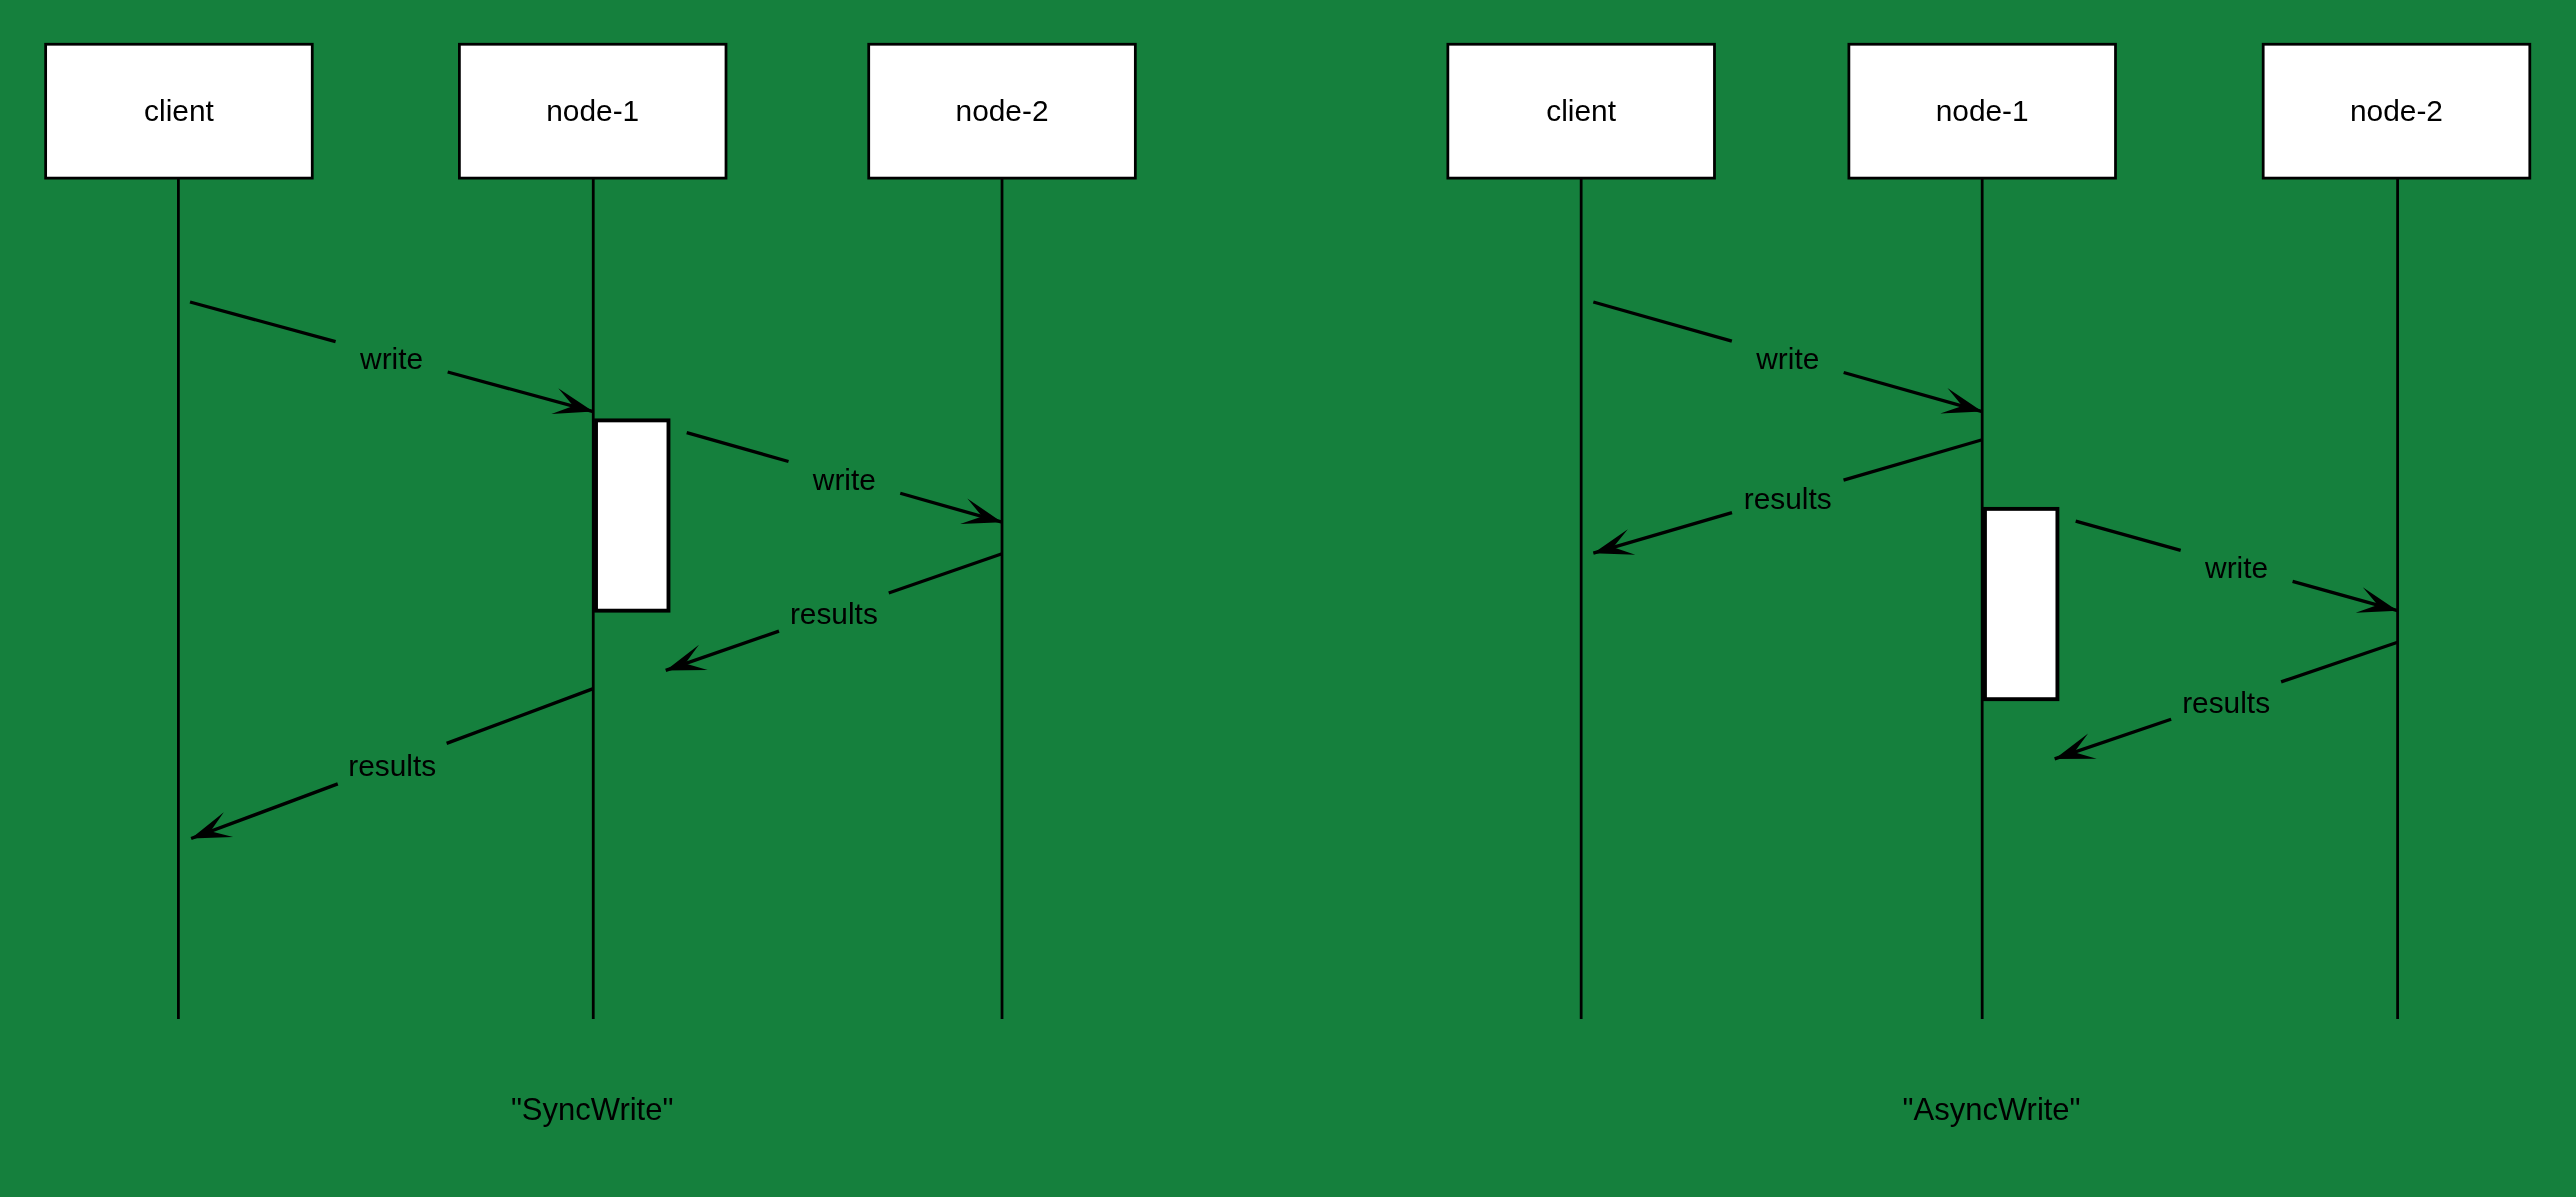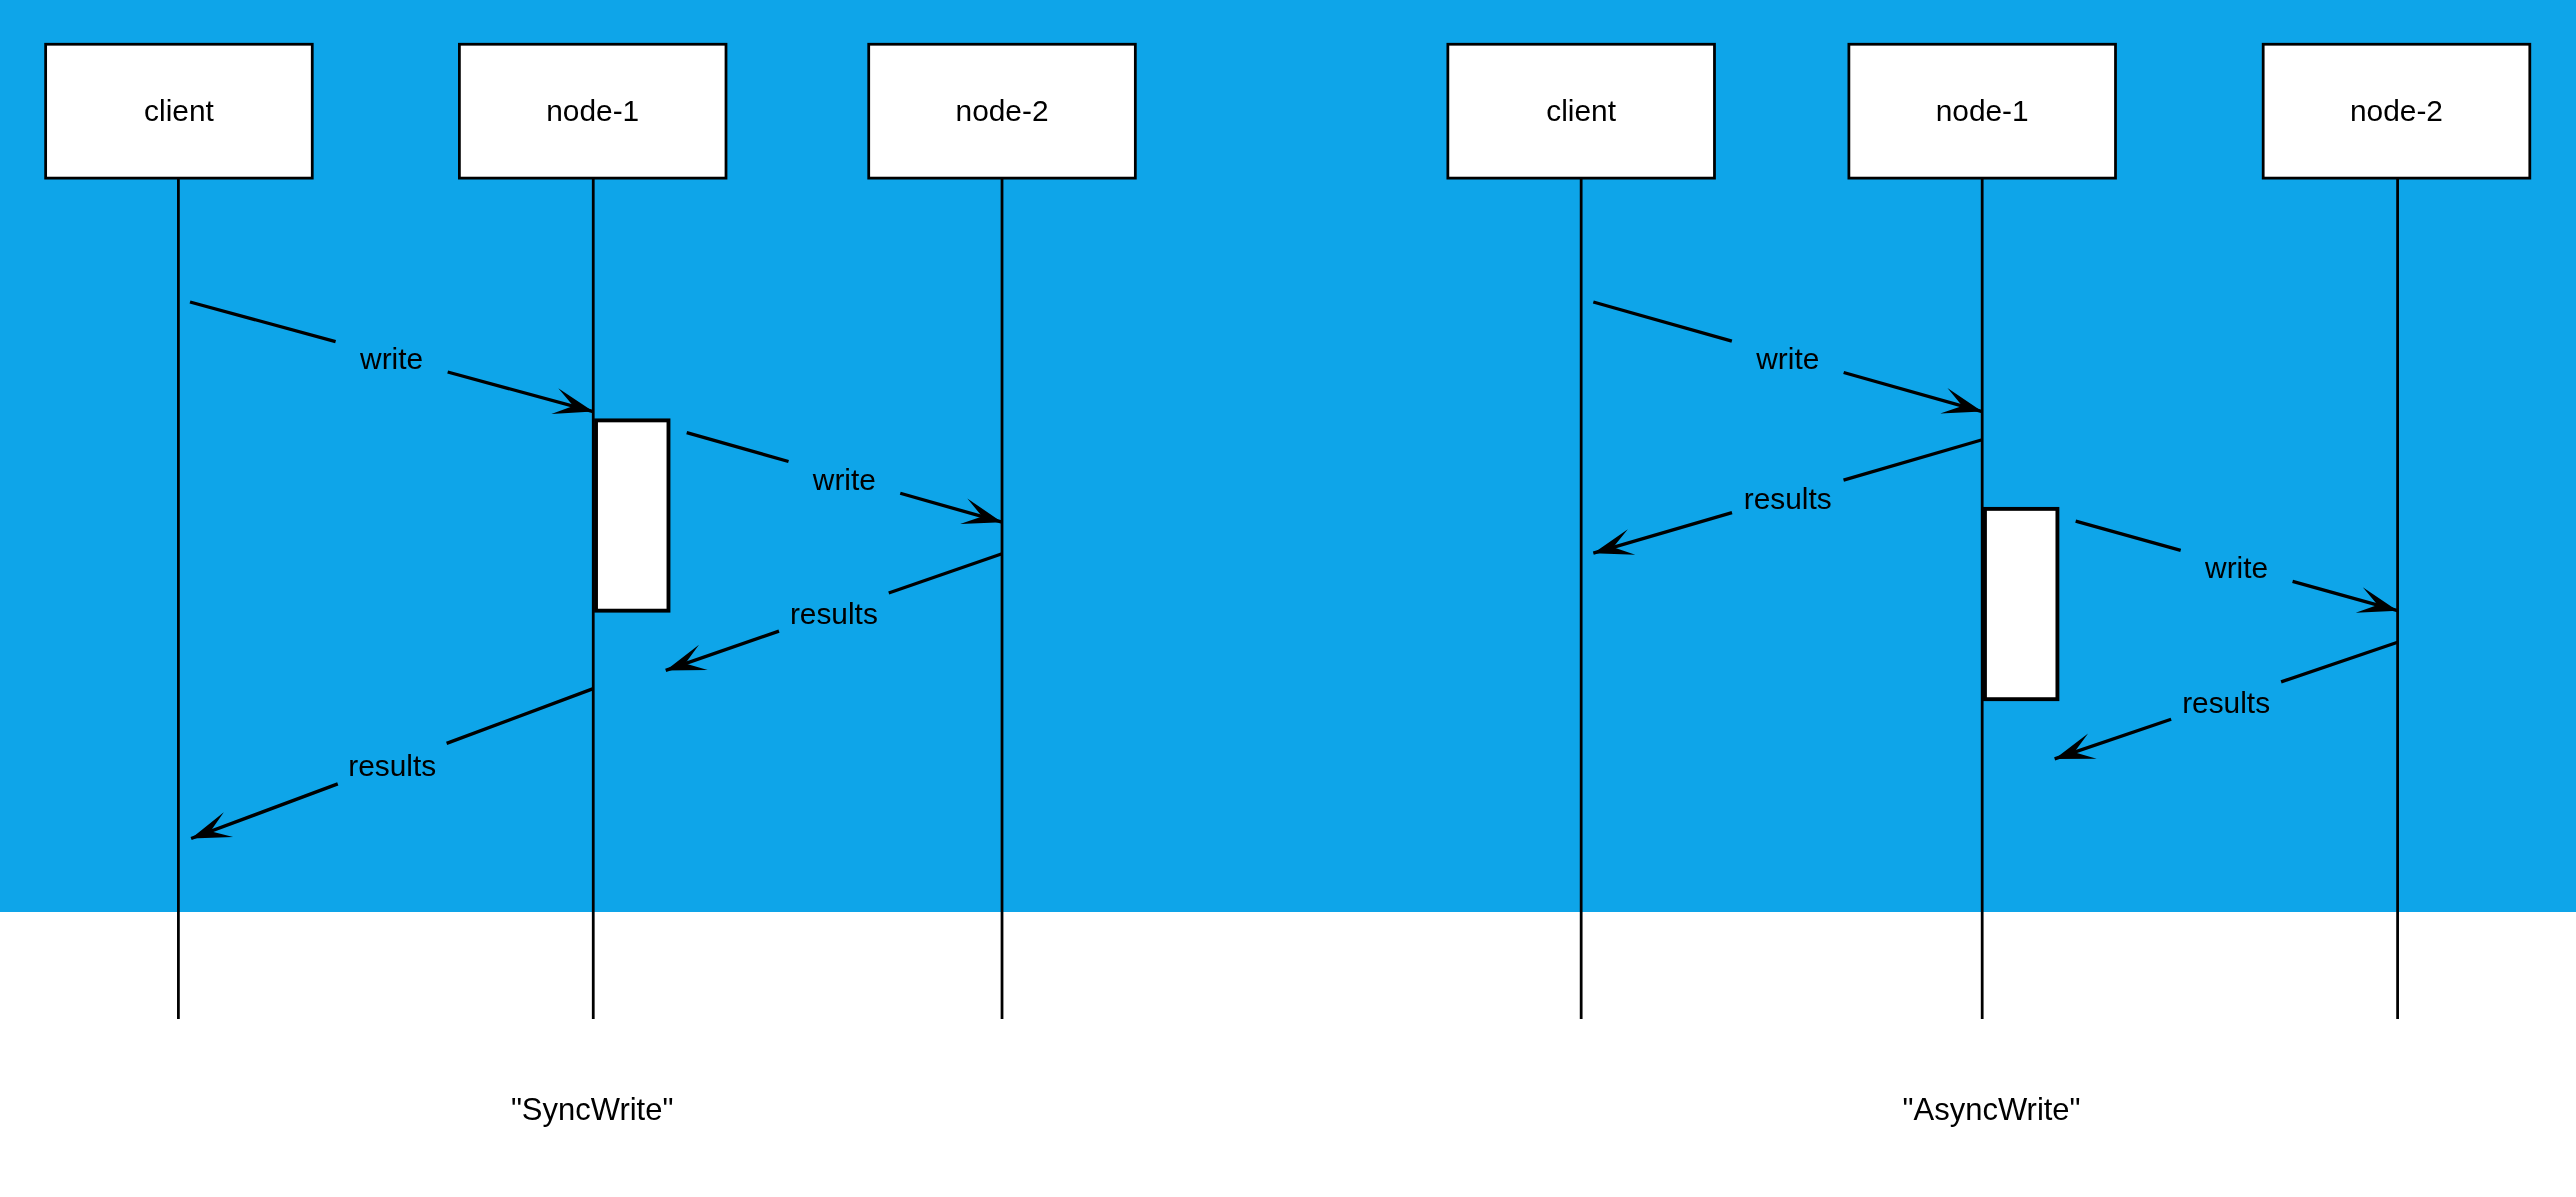--- a/index.html
+++ b/index.html
@@ -10,22 +10,22 @@
   body {
     width: 2576px;
     height: 1197px;
     font-family: "Liberation Sans", sans-serif;
     color: #000000;
     overflow: hidden;
   }
   #canvas {
     position: relative;
     width: 2576px;
-    height: 912px;
-    background: #0ea5e9;
+    height: 1197px;
+    background: #15803d;
   }
   svg.diagram-layer {
     position: absolute;
     top: 0;
     left: 0;
     width: 2576px;
     height: 1197px;
     display: block;
   }
   .participant-box-rect {

